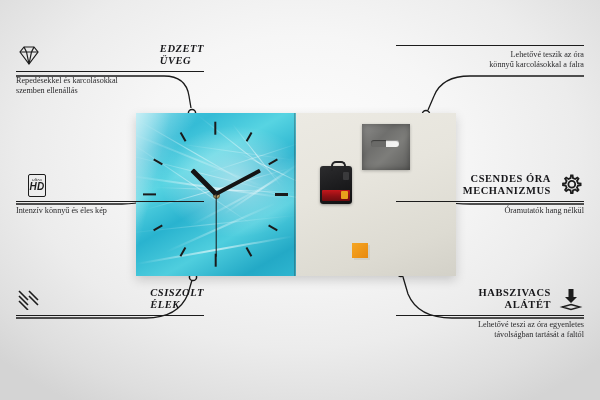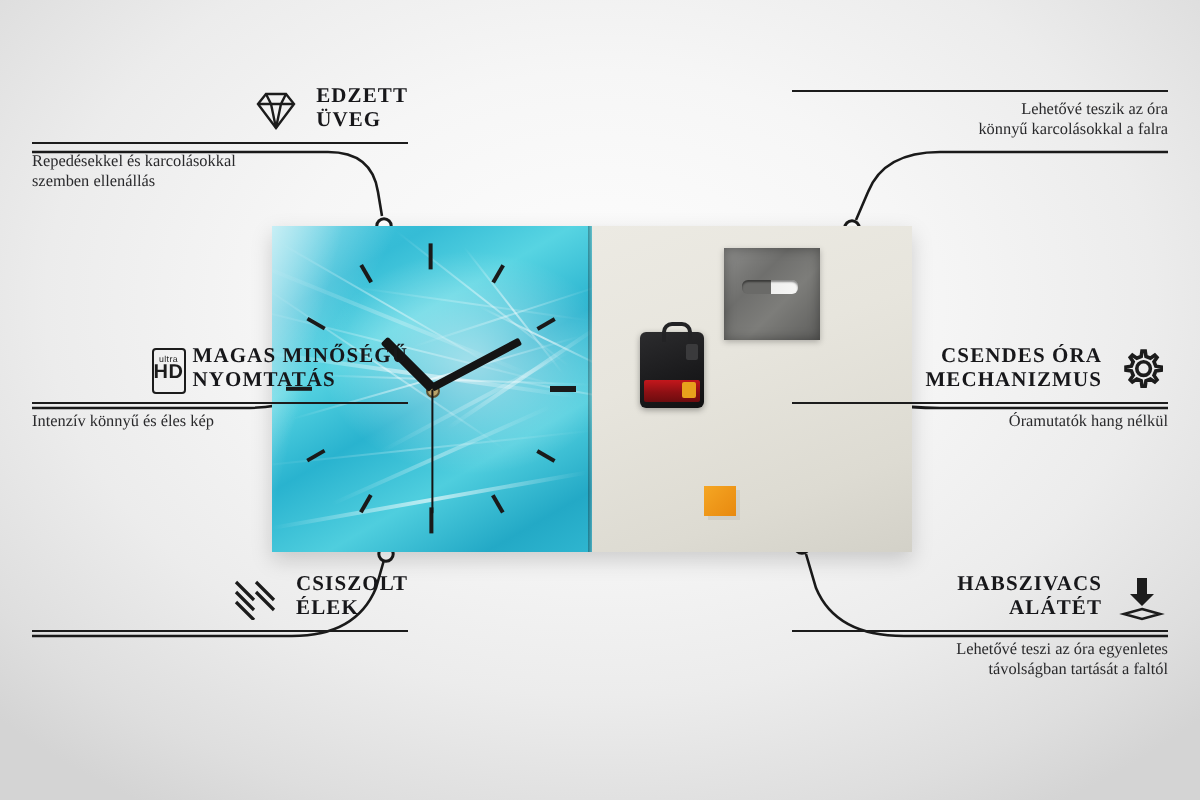--- a/index.html
+++ b/index.html
@@ -160,21 +160,21 @@
   .callout.left  { text-align: left; }
   .callout.right { text-align: right; }
 
   .co-head {
     display: flex;
     align-items: center;
     gap: 7px;
     margin-bottom: 2px;
   }
   .callout.right .co-head { justify-content: flex-end; }
-  .callout.left  .co-head { justify-content: flex-end; }
+  .callout.left  .co-head { justify-content: space-between; font-style: italic; }
 
   .co-icon {
     flex: 0 0 auto;
     width: 26px;
     height: 26px;
     color: #1c1c1c;
     display: flex;
     align-items: center;
     justify-content: center;
   }
@@ -322,22 +322,20 @@
   </div>
 
   <div class="callout left" style="left:16px; top:172px;">
     <div class="co-head">
       <span class="co-icon">
         <span class="hd-badge">
           <span class="ultra">ultra</span>
           <span class="hd">HD</span>
         </span>
       </span>
-      <span class="co-title">MAGAS MINŐSÉGŰ
-NYOMTATÁS</span>
     </div>
     <div class="co-rule"></div>
     <div class="co-sub">Intenzív könnyű és éles kép</div>
   </div>
 
   <div class="callout left" style="left:16px; top:286px;">
     <div class="co-head">
       <span class="co-icon">
         <svg viewBox="0 0 24 22" width="24" height="22" stroke="#1c1c1c" stroke-width="1.6" fill="none">
           <path d="M2,3 L11,12 M2,8 L11,17 M2,13 L11,22"></path>

